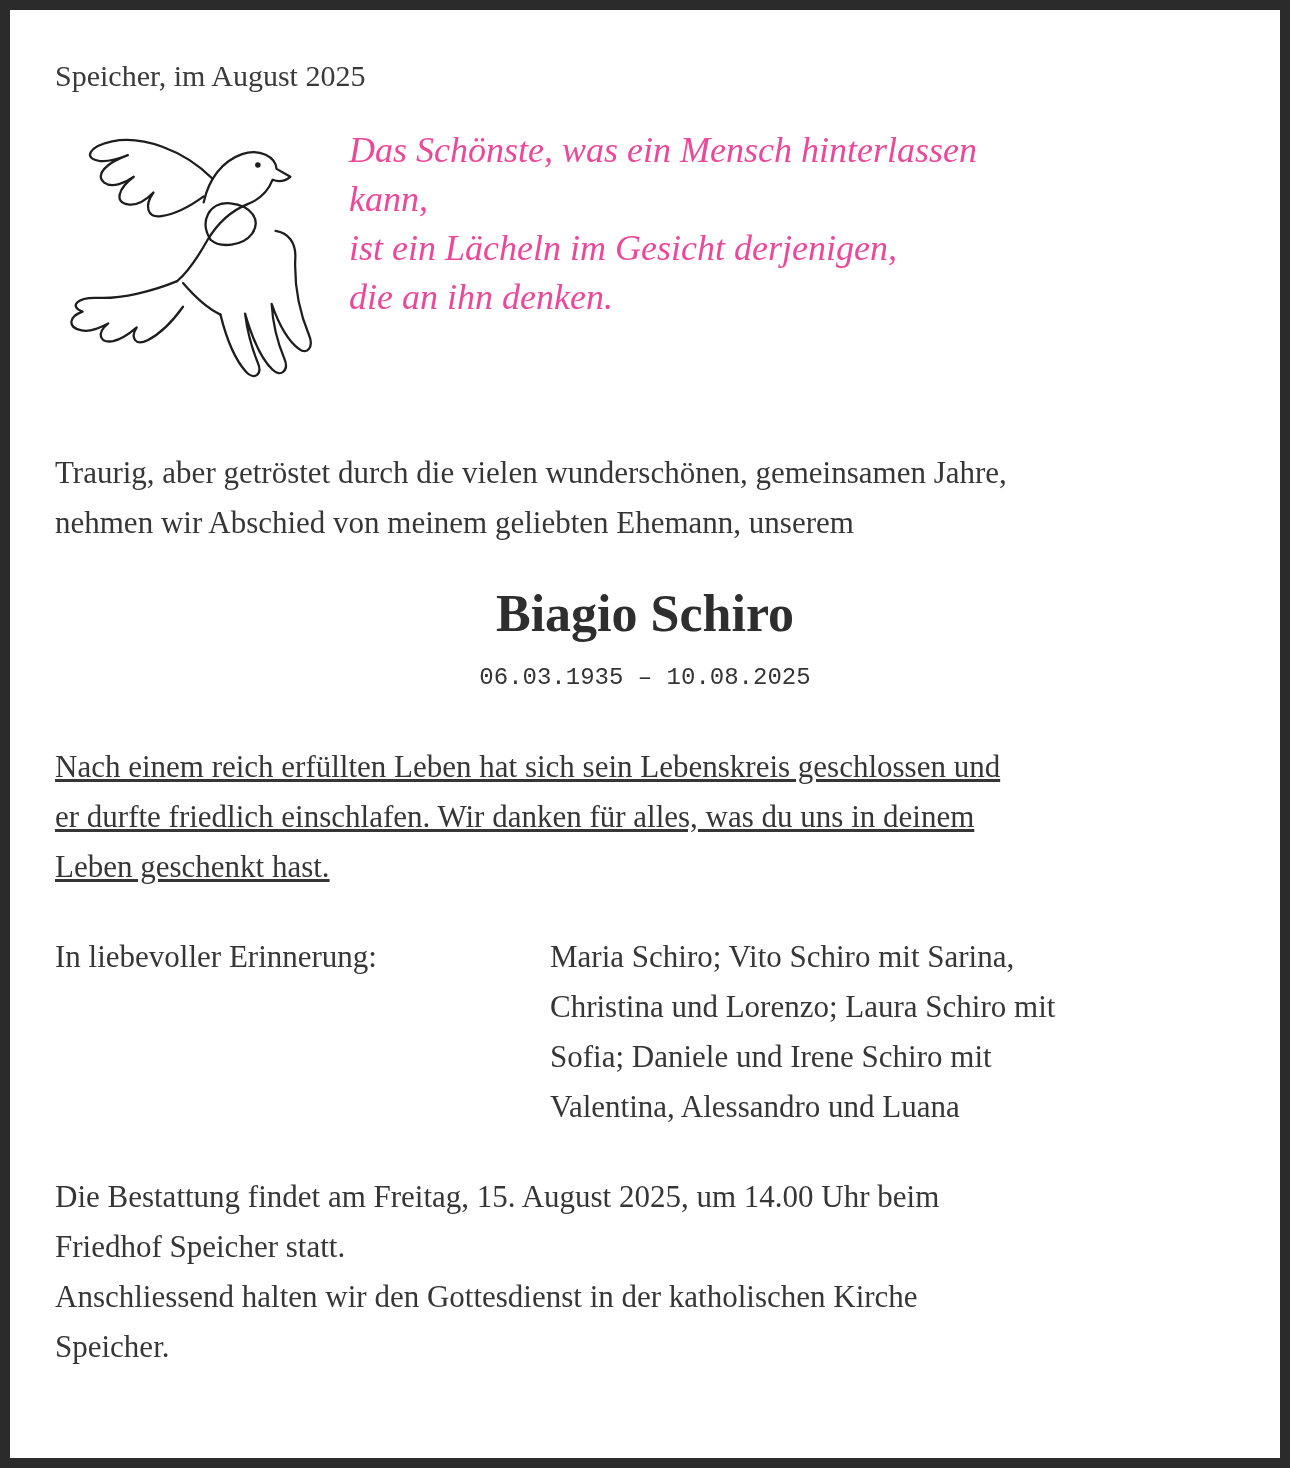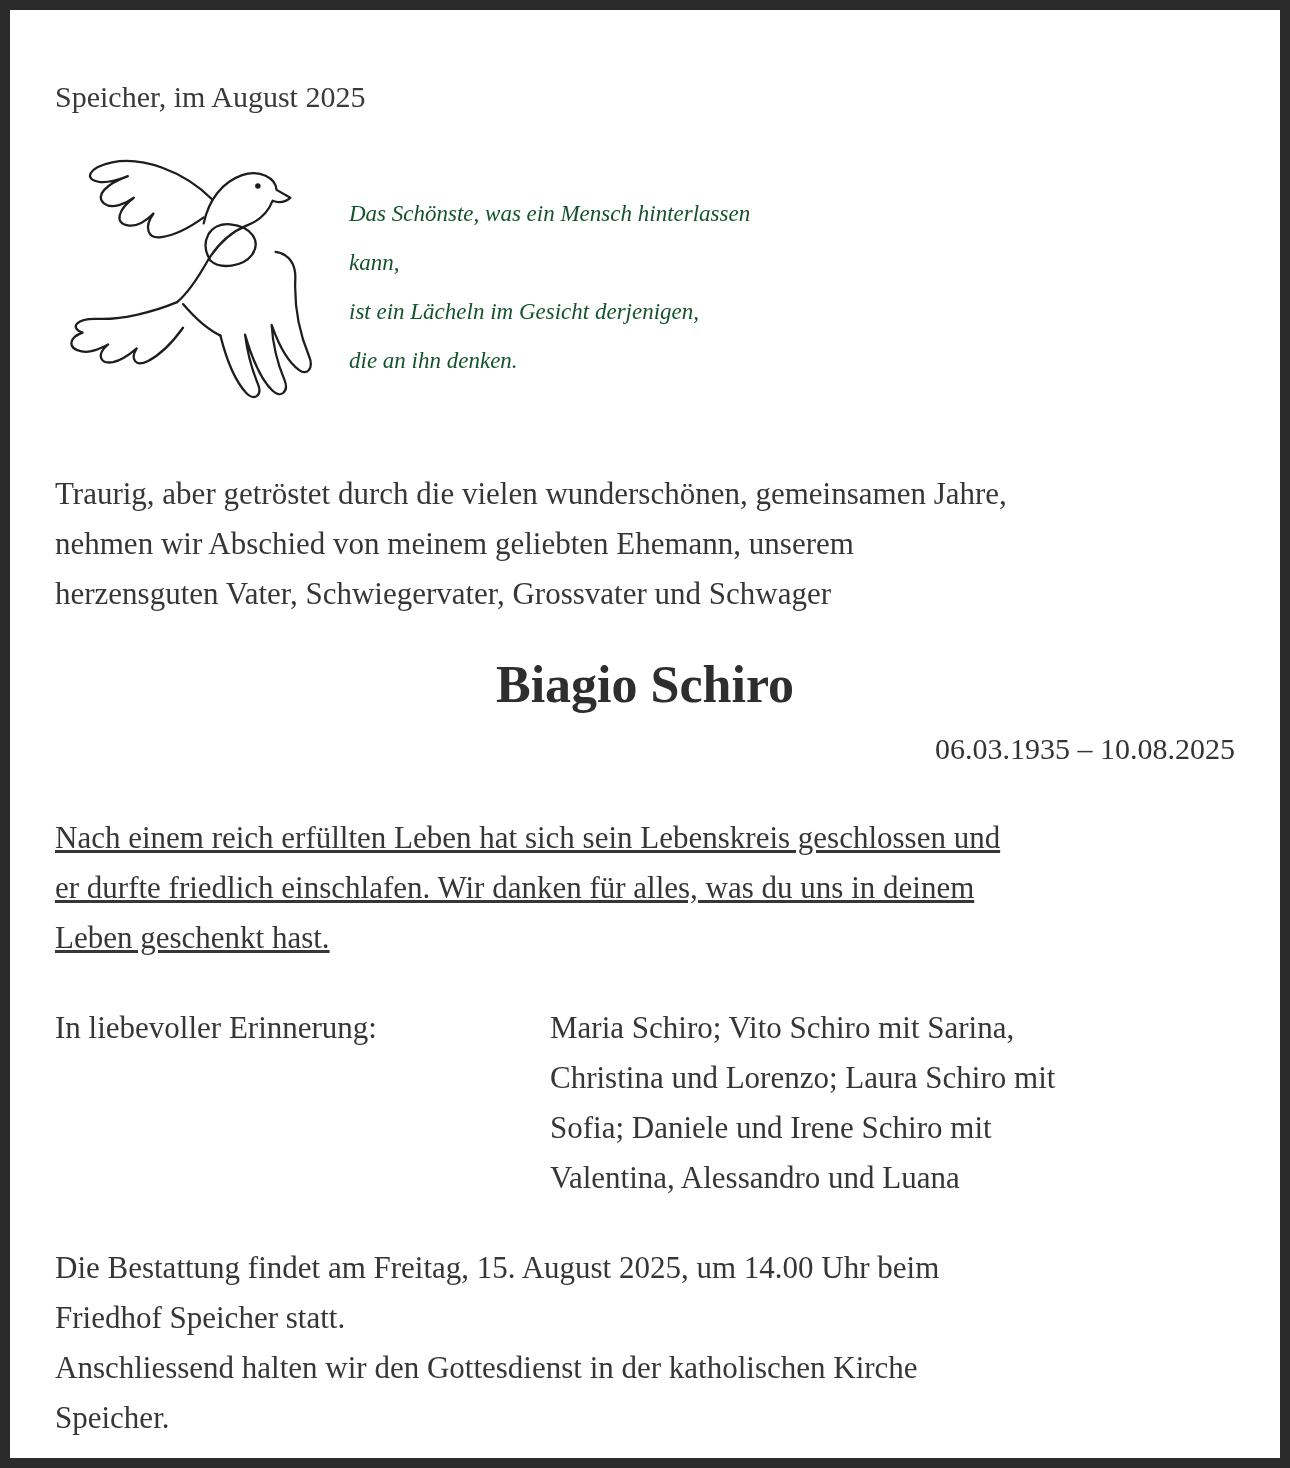--- a/index.html
+++ b/index.html
@@ -12,68 +12,68 @@
     width: 1290px;
     height: 1468px;
     box-sizing: border-box;
     border: 10px solid #2b2b2b;
     background: #ffffff;
     font-family: "Liberation Serif", "DejaVu Serif", serif;
     color: #363636;
     overflow: hidden;
   }
   .content {
-    padding: 67px 45px 0 45px;
+    padding: 46px 45px 0 45px;
   }
   .dateline {
     font-size: 30px;
     line-height: 40px;
     color: #3a3a3a;
   }
   .header-row {
     display: flex;
     flex-direction: row;
     align-items: flex-start;
     margin-top: 30px;
   }
   .dove-wrap {
     width: 258px;
     height: 264px;
     flex: 0 0 auto;
   }
   .quote {
     margin-left: 36px;
-    margin-top: 42px;
     font-style: italic;
-    font-size: 23px;
+    font-size: 36px;
     line-height: 49px;
-    color: #14532d;
+    color: #ec4899;
   }
   .quote .q-line { white-space: nowrap; }
   .para {
     font-size: 31px;
     line-height: 50px;
     color: #363636;
   }
   .para .p-line { white-space: nowrap; }
   .intro { margin-top: 58px; }
   .deceased-name {
     margin-top: 26px;
     text-align: center;
     font-size: 52px;
     line-height: 80px;
     font-weight: bold;
     color: #2e2e2e;
   }
   .life-dates {
     margin-top: 4px;
-    text-align: right;
-    font-size: 30px;
+    text-align: center;
+    font-size: 24px;
     line-height: 40px;
     color: #343434;
+    font-family: Liberation Mono, monospace;
   }
   .farewell { margin-top: 44px; text-decoration: underline; }
   .memorial-row {
     display: flex;
     flex-direction: row;
     margin-top: 40px;
   }
   .memorial-label {
     flex: 0 0 495px;
     font-size: 31px;
@@ -120,21 +120,20 @@
         <div class="q-line">Das Schönste, was ein Mensch hinterlassen</div>
         <div class="q-line">kann,</div>
         <div class="q-line">ist ein Lächeln im Gesicht derjenigen,</div>
         <div class="q-line">die an ihn denken.</div>
       </div>
     </div>
 
     <div class="para intro">
       <div class="p-line">Traurig, aber getröstet durch die vielen wunderschönen, gemeinsamen Jahre,</div>
       <div class="p-line">nehmen wir Abschied von meinem geliebten Ehemann, unserem</div>
-      <div class="p-line">herzensguten Vater, Schwiegervater, Grossvater und Schwager</div>
     </div>
 
     <div class="deceased-name">Biagio Schiro</div>
     <div class="life-dates">06.03.1935 – 10.08.2025</div>
 
     <div class="para farewell">
       <div class="p-line">Nach einem reich erfüllten Leben hat sich sein Lebenskreis geschlossen und</div>
       <div class="p-line">er durfte friedlich einschlafen. Wir danken für alles, was du uns in deinem</div>
       <div class="p-line">Leben geschenkt hast.</div>
     </div>

